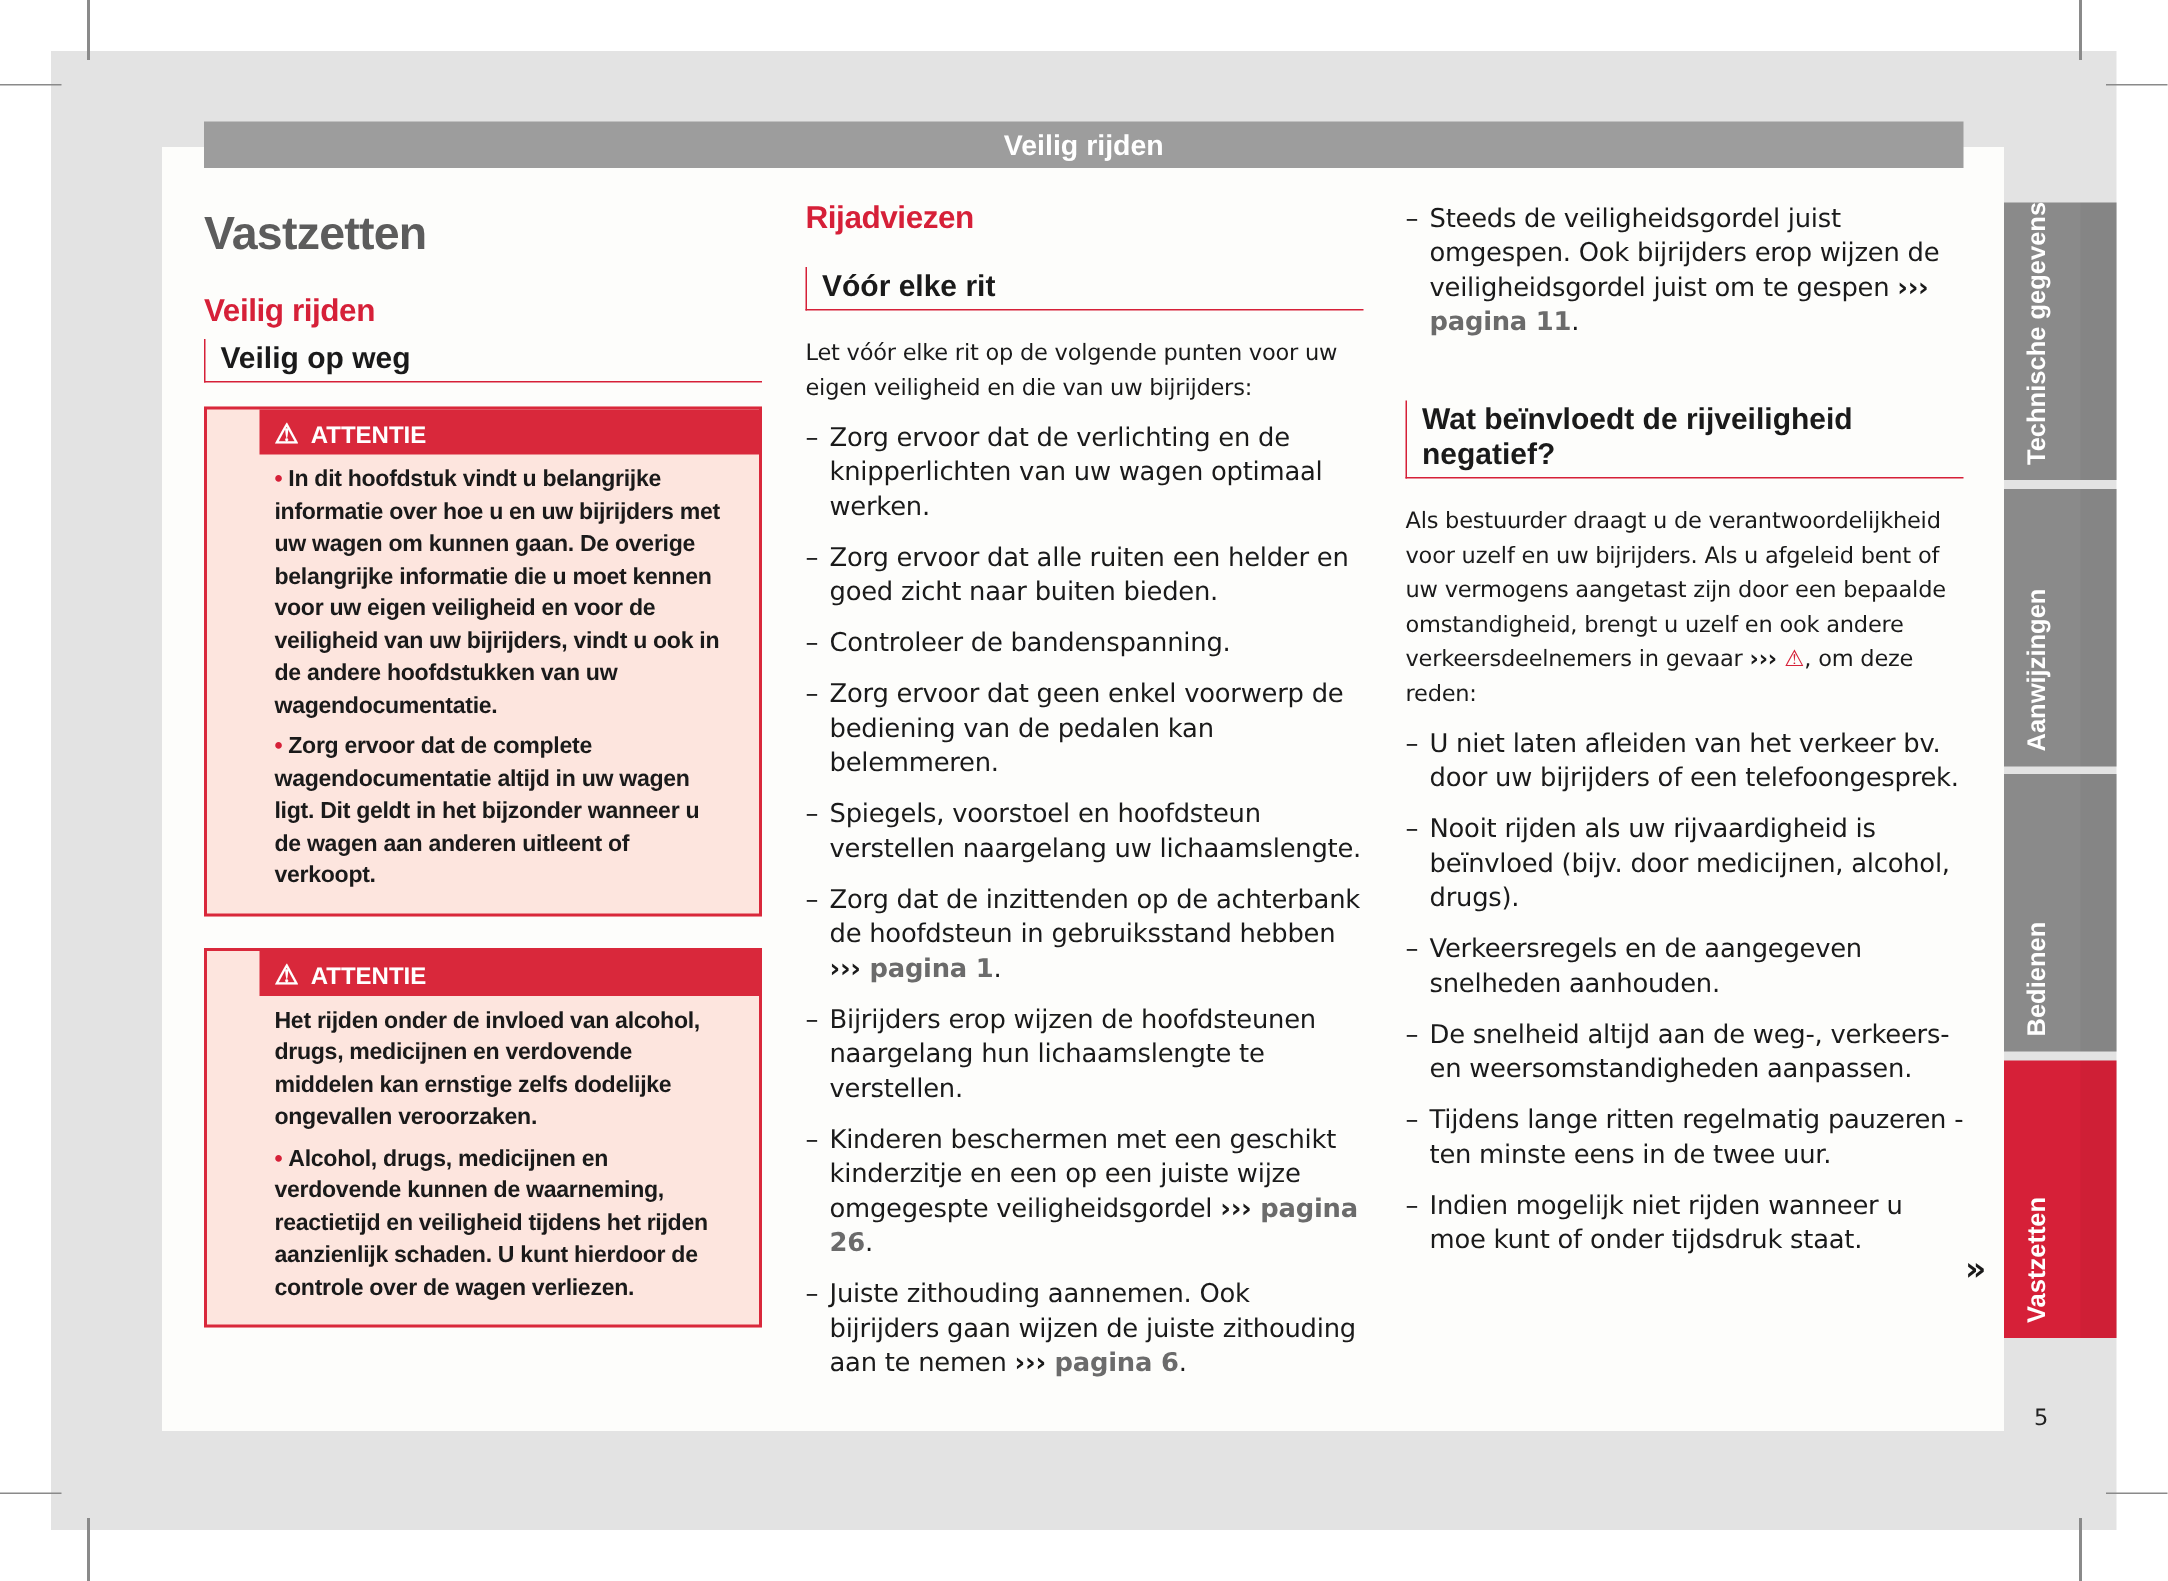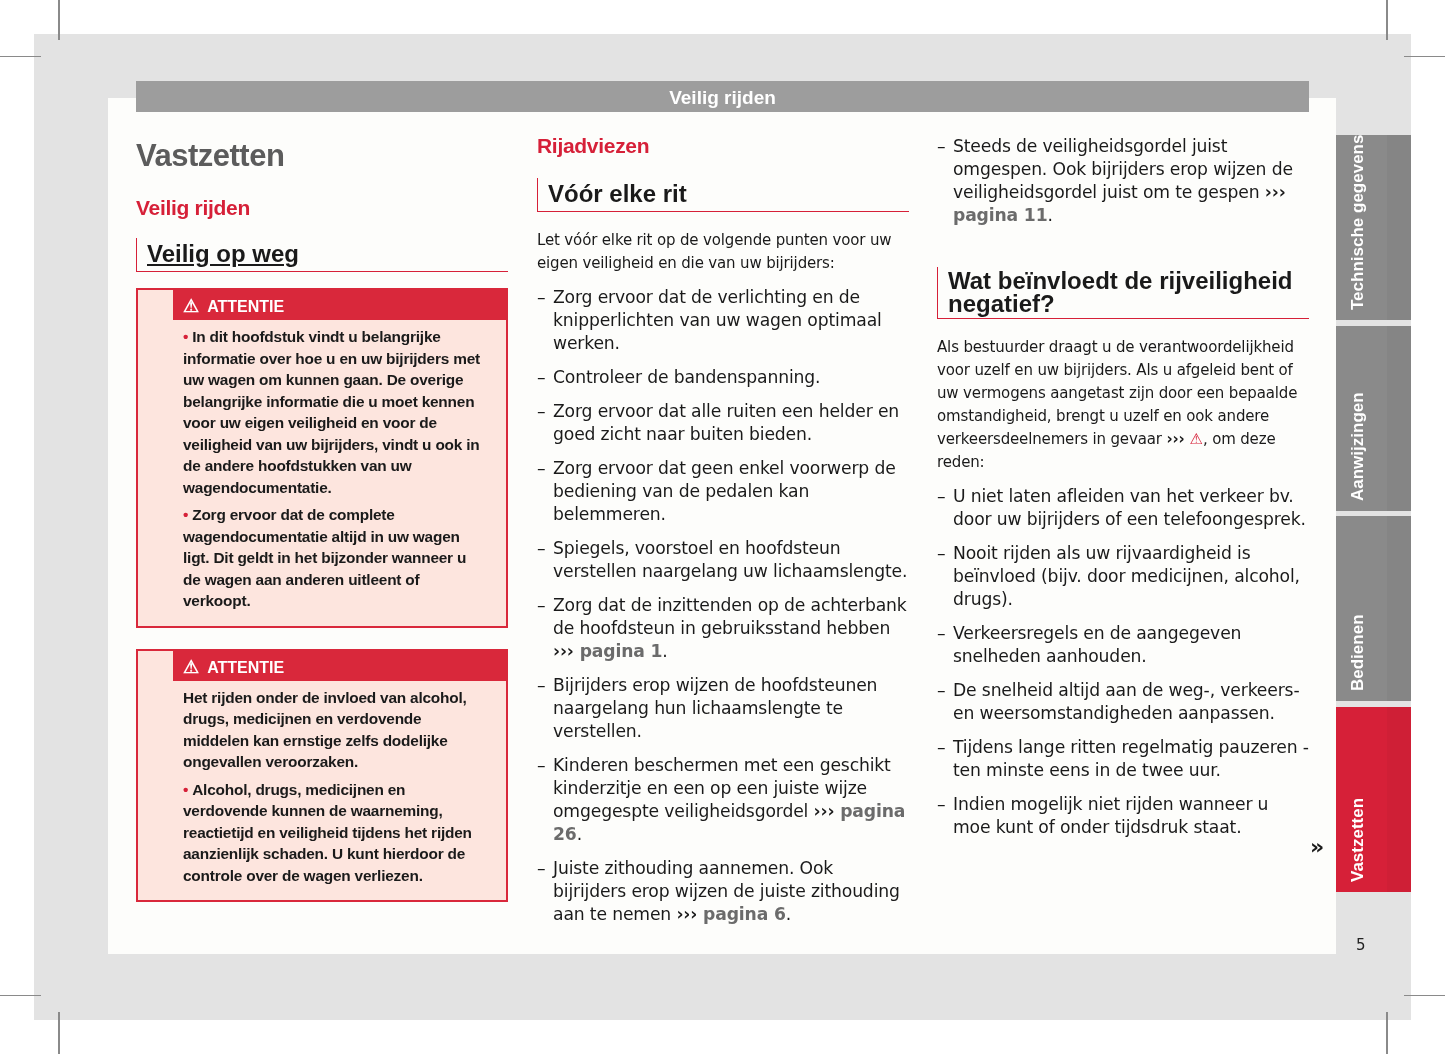--- a/index.html
+++ b/index.html
@@ -16,21 +16,21 @@
     color:#fff; font-weight:bold; font-size:19px; text-align:center; line-height:33px;
     font-family:"Liberation Sans", sans-serif;
   }
   .col { position:absolute; top:112px; }
   .col1 { left:136px; width:372px; }
   .col2 { left:537px; width:372px; }
   .col3 { left:937px; width:372px; }
   .h-chapter { font-family:"Liberation Sans", sans-serif; font-weight:bold; color:#5c5c5c; font-size:31px; margin:26px 0 0 0; letter-spacing:-0.5px; }
   .h-section { font-family:"Liberation Sans", sans-serif; font-weight:bold; color:#d62038; font-size:21px; margin:0; letter-spacing:-0.3px; }
   .h-sub {
-    font-family:"Liberation Sans", sans-serif; font-weight:bold; color:#1a1a1a; font-size:24px;
+    font-family:"Liberation Sans", sans-serif; font-weight:bold; color:#1a1a1a; font-size:20px;
     border-left:1px solid #d62038; border-bottom:1.5px solid #d62038;
     padding:2px 0 3px 10px; margin:0;
   }
   .warn { border:2px solid #d9283b; background:#fde5de;padding-left:35px; }
   .warn-head {
     background:#d9283b; color:#fff; font-weight:bold; font-size:16px;
     font-family:"Liberation Sans", sans-serif;
     height:30px; line-height:32px; padding-left:10px;
   }
   .warn-head .tri { display:inline-block; margin-right:8px; font-size:18px; }
@@ -69,21 +69,21 @@
 <div class="crop" style="left:1404px;top:995px;width:41px;height:1px;"></div>
 <div class="crop" style="left:1386px;top:1012px;width:2px;height:42px;"></div>
 
 <div class="page"></div>
 
 <div class="header-bar">Veilig rijden</div>
 
 <div class="col col1">
   <h1 class="h-chapter">Vastzetten</h1>
   <h2 class="h-section" style="margin-top:22px;">Veilig rijden</h2>
-  <h3 class="h-sub" style="margin-top:18px;text-decoration:underline;">Veilig op weg</h3>
+  <h3 class="h-sub" style="margin-top:6px;">Veilig op weg</h3>
   <div id="warnings">
       <div class="warn" style="margin-top: 16px;">
         <div class="warn-head"><span class="tri">⚠</span><span>ATTENTIE</span></div>
         <div class="warn-body">
           <p><span class="bullet">•</span><span>In dit hoofdstuk vindt u belangrijke informatie over hoe u en uw bijrijders met uw wagen om kunnen gaan. De overige belangrijke informatie die u moet kennen voor uw eigen veiligheid en voor de veiligheid van uw bijrijders, vindt u ook in de andere hoofdstukken van uw wagendocumentatie.</span></p>
           <p><span class="bullet">•</span><span>Zorg ervoor dat de complete wagendocumentatie altijd in uw wagen ligt. Dit geldt in het bijzonder wanneer u de wagen aan anderen uitleent of verkoopt.</span></p>
         </div>
       </div>
       <div class="warn" style="margin-top: 21px;">
         <div class="warn-head"><span class="tri">⚠</span><span>ATTENTIE</span></div>
@@ -94,28 +94,28 @@
       </div>
     </div>
 </div>
 
 <div class="col col2">
   <h2 class="h-section" style="margin-top:22px;">Rijadviezen</h2>
   <h3 class="h-sub" style="margin-top:20px;">Vóór elke rit</h3>
   <p class="body-text" style="margin-top:17px;margin-bottom:11px;">Let vóór elke rit op de volgende punten voor uw eigen veiligheid en die van uw bijrijders:</p>
   <ul class="dash-list" id="list2">
       <li><span>Zorg ervoor dat de verlichting en de knipperlichten van uw wagen optimaal werken.</span></li>
+      <li><span>Zorg ervoor dat alle ruiten een helder en goed zicht naar buiten bieden.</span></li>
       <li><span>Controleer de bandenspanning.</span></li>
-      <li><span>Zorg ervoor dat alle ruiten een helder en goed zicht naar buiten bieden.</span></li>
       <li><span>Zorg ervoor dat geen enkel voorwerp de bediening van de pedalen kan belemmeren.</span></li>
       <li><span>Spiegels, voorstoel en hoofdsteun verstellen naargelang uw lichaamslengte.</span></li>
       <li><span>Zorg dat de inzittenden op de achterbank de hoofdsteun in gebruiksstand hebben</span> <a class="ref"><span class="arr">›››</span> <span>pagina 1</span></a>.</li>
       <li><span>Bijrijders erop wijzen de hoofdsteunen naargelang hun lichaamslengte te verstellen.</span></li>
       <li><span>Kinderen beschermen met een geschikt kinderzitje en een op een juiste wijze omgegespte veiligheidsgordel</span> <a class="ref"><span class="arr">›››</span> <span>pagina 26</span></a>.</li>
-      <li><span>Juiste zithouding aannemen. Ook bijrijders erop wijzen de juiste zithouding aan te nemen</span> <a class="ref"><span class="arr">›››</span> <span>pagina 6</span></a>.</li>
+      <li><span>Juiste zithouding aannemen. Ook bijrijders gaan wijzen de juiste zithouding aan te nemen</span> <a class="ref"><span class="arr">›››</span> <span>pagina 6</span></a>.</li>
     </ul>
 </div>
 
 <div class="col col3">
   <ul class="dash-list" id="list3top" style="margin-top:23px;">
       <li><span>Steeds de veiligheidsgordel juist omgespen. Ook bijrijders erop wijzen de veiligheidsgordel juist om te gespen</span> <a class="ref"><span class="arr">›››</span> <span>pagina 11</span></a>.</li>
     </ul>
   <h3 class="h-sub" style="margin-top:40px;line-height:23px;padding-top:2px;">Wat beïnvloedt de rijveiligheid negatief?</h3>
   <p class="body-text" style="margin-top:17px;margin-bottom:11px;">
     <span>Als bestuurder draagt u de verantwoordelijkheid voor uzelf en uw bijrijders. Als u afgeleid bent of uw vermogens aangetast zijn door een bepaalde omstandigheid, brengt u uzelf en ook andere verkeersdeelnemers in gevaar</span>

